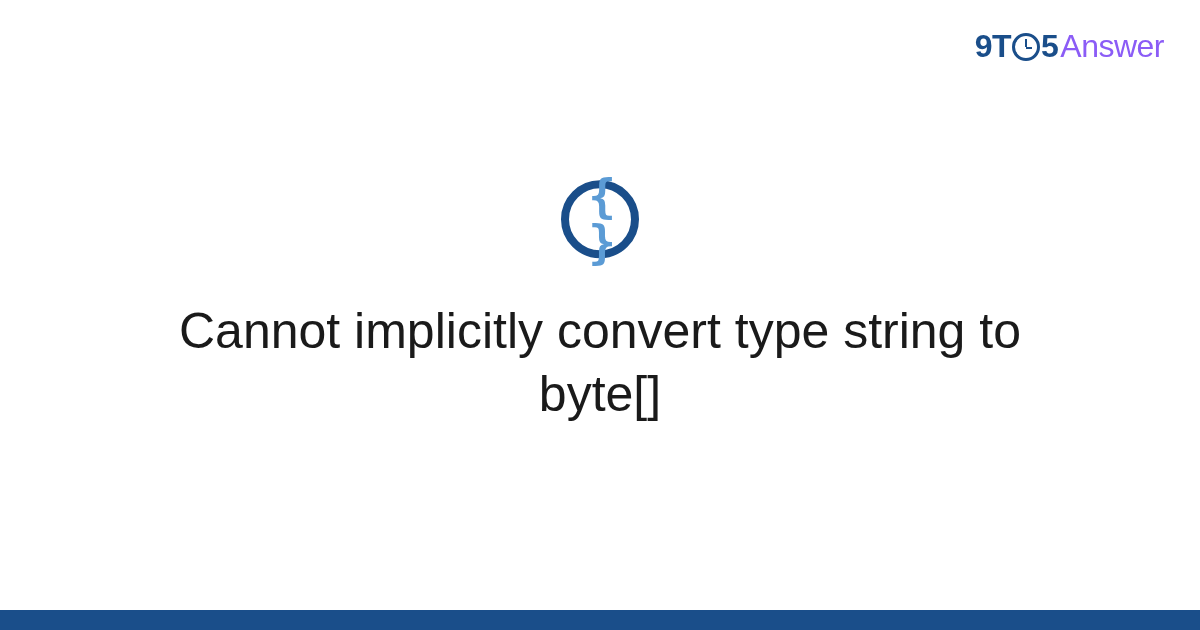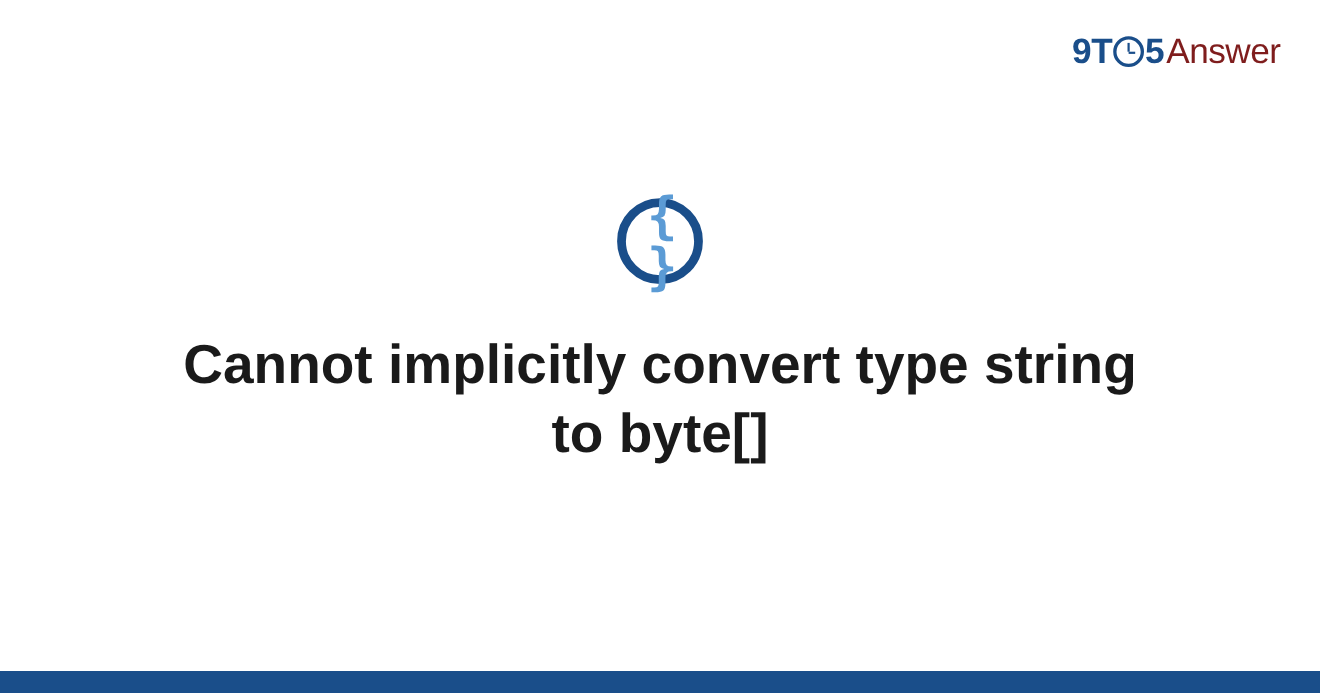--- a/index.html
+++ b/index.html
@@ -60,21 +60,21 @@
       width: 6px;
       height: 2px;
       background: #1a4e8a;
       top: 11px;
       left: 50%;
     }
     .logo .five {
       color: #1a4e8a;
     }
     .logo .answer {
-      color: #7f1d1d;
+      color: #8b5cf6;
       font-weight: 400;
       margin-left: 2px;
       text-align: center;
     }
     .center-content {
       position: absolute;
       top: 50%;
       left: 50%;
       transform: translate(-50%, -55%);
       text-align: center;
@@ -93,21 +93,21 @@
     .code-icon .braces {
       font-size: 46px;
       font-weight: 700;
       color: #5b9bd5;
       letter-spacing: -4px;
       line-height: 1;
       font-family: Consolas, Monaco, monospace;
     }
     .title {
       font-size: 50px;
-      font-weight: 700;
+      font-weight: 400;
       color: #1a1a1a;
       line-height: 1.25;
       max-width: 900px;
       margin: 0 auto;
     }
     .bottom-bar {
       position: absolute;
       bottom: 0;
       left: 0;
       width: 100%;

